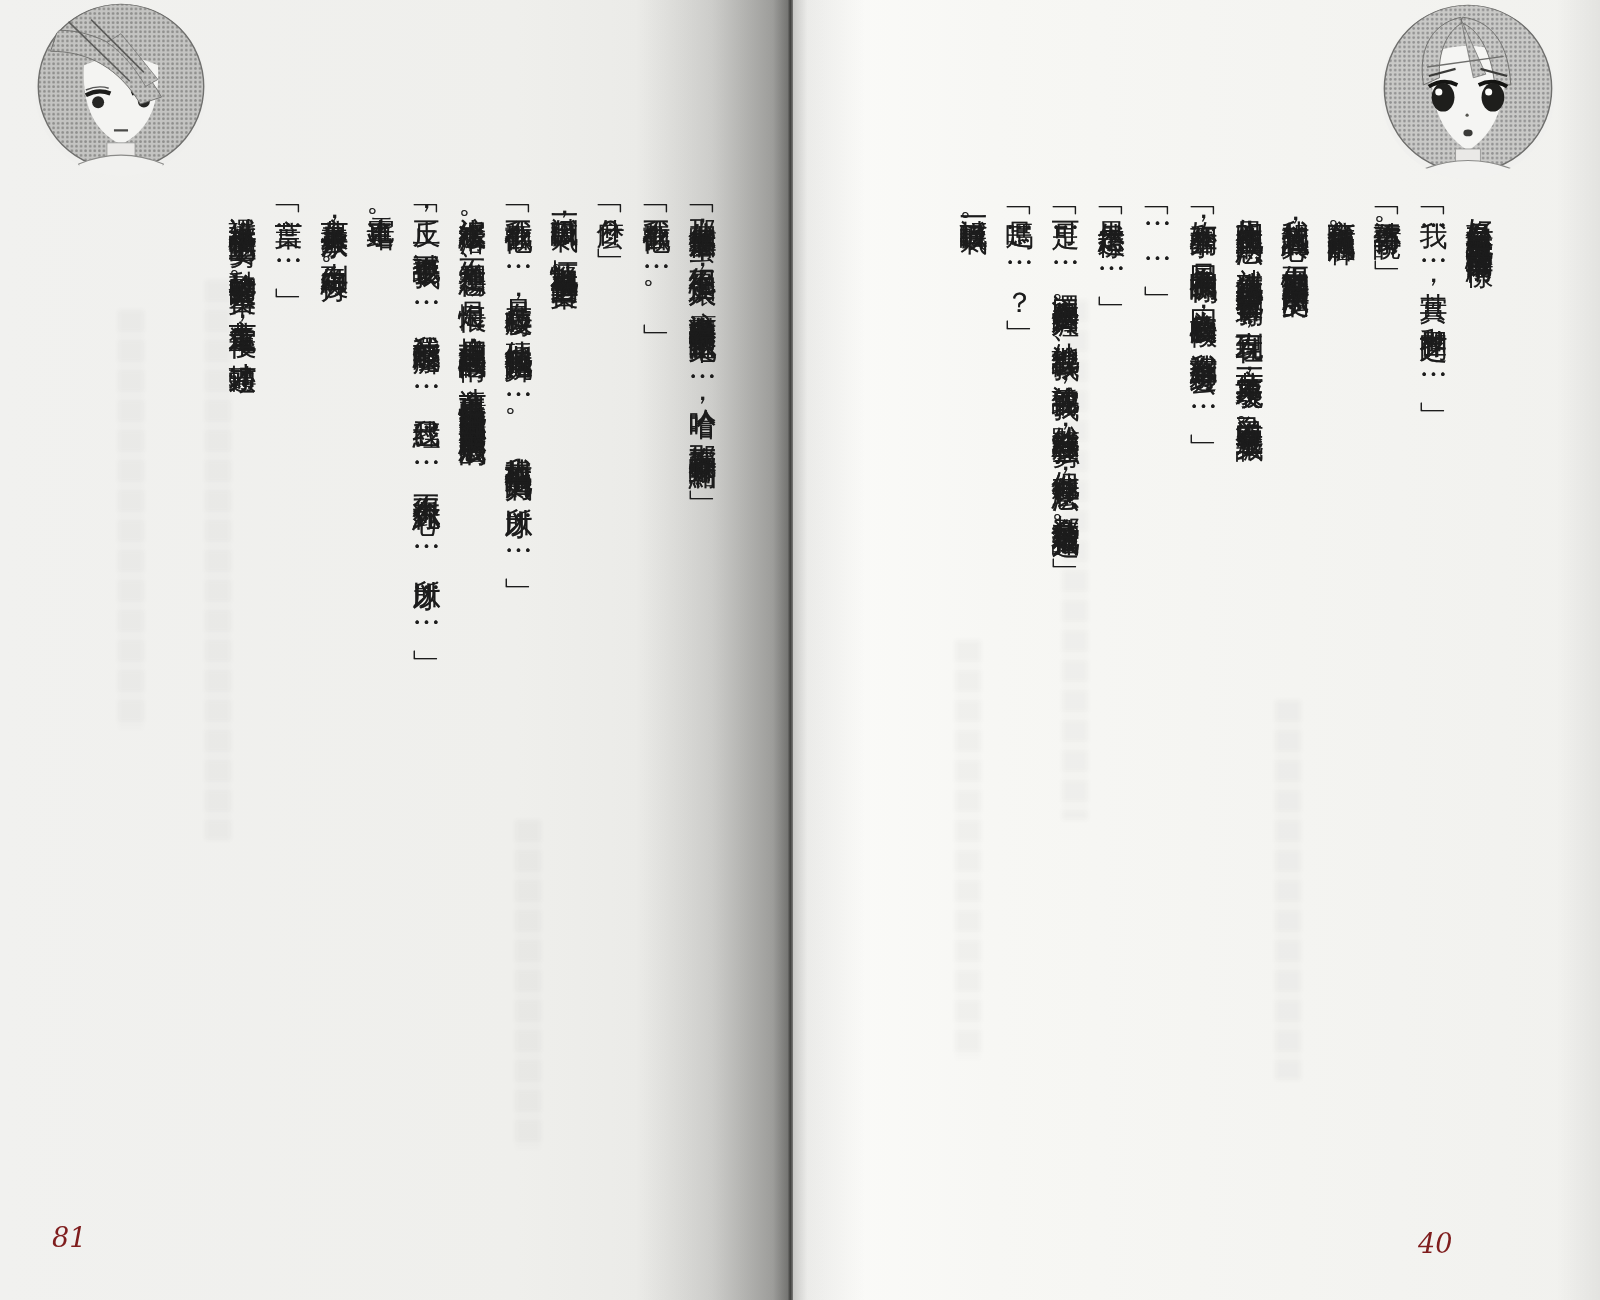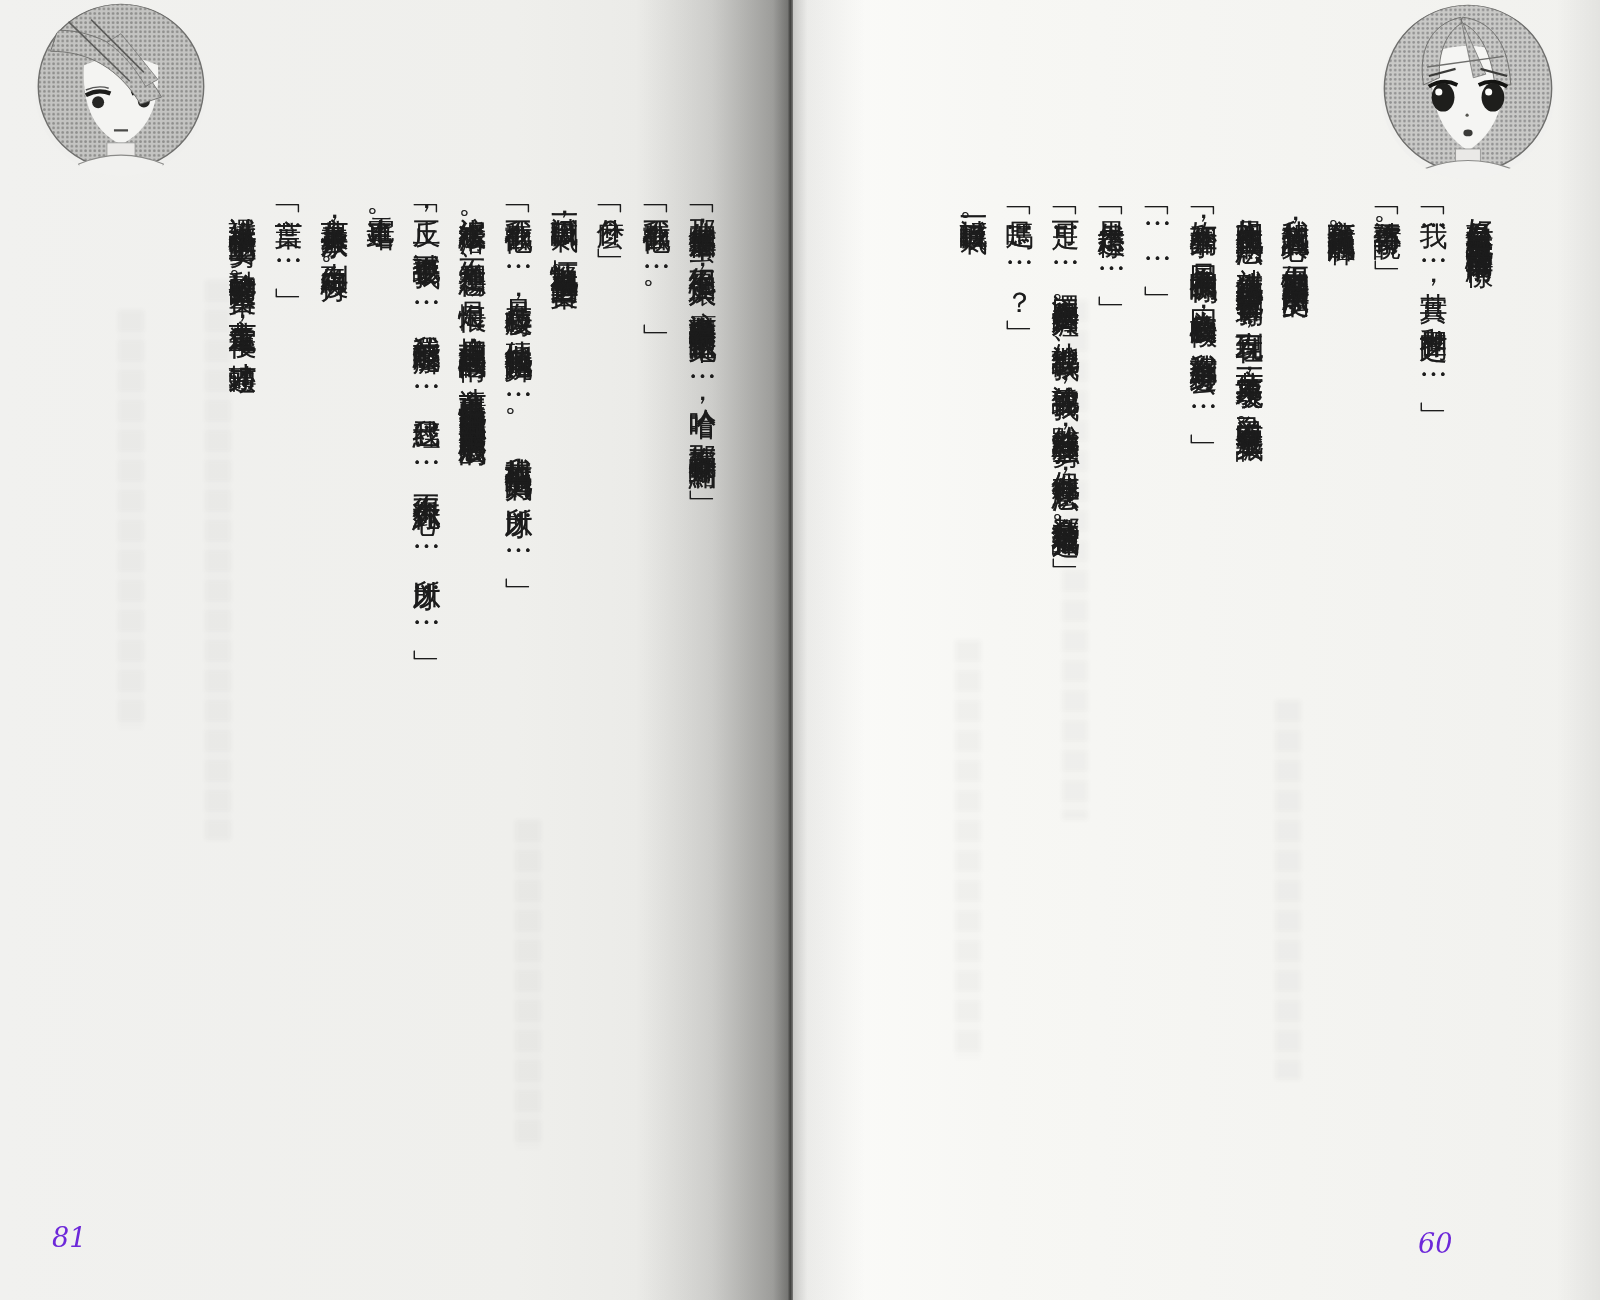--- a/index.html
+++ b/index.html
@@ -27,21 +27,21 @@
     position:absolute;
     writing-mode:vertical-rl;text-orientation:upright;
     font-size:28px;letter-spacing:2px;line-height:46px;
     color:#1c1c1c;text-shadow:0 0 0.5px rgba(30,30,30,0.55);
   }
   .page-text p{margin:0;padding:0;text-indent:45px;}
   .left-page-text{left:25px;top:150px;width:700px;height:1118px;}
   .right-page-text{left:818px;top:152px;width:684px;height:1118px;}
   
   .page-number{
-    position:absolute;font-style:italic;font-size:27px;color:#6d28d9;
+    position:absolute;font-style:italic;font-size:27px;color:#7f1d1d;
     font-family:"DejaVu Serif","Liberation Serif",serif;
   }
   .page-number.left{left:52px;top:1222px;}
   .page-number.right{left:1418px;top:1228px;}
   
   .portrait{position:absolute;}
   .portrait.left{left:33px;top:2px;width:176px;height:176px;}
   .portrait.right{left:1379px;top:3px;width:178px;height:178px;}
   
   .bleed{position:absolute;width:26px;opacity:.5;filter:blur(2px);
@@ -160,15 +160,15 @@
       <p>「我不喜歡他……只是在校慶時，他硬拉我陪他跳舞……。我根本敵不過他的力氣，所以才……」</p>
       <p>淚水緩緩滑落。不知道是悲傷、是悔恨、抑或是想得到誠的同情，連言葉自己也不懂滑落臉頰的濕熱淚水是基於什麼心態形成的。</p>
       <p>「反正，誠也不要我了……我還能怎麼辦呢……我已經……不得不對你死心……所以才……」</p>
       <p>電車進站了。</p>
       <p>言葉起身抹去淚水，走到白線後方。</p>
       <p>「言葉……」</p>
       <p>誠還維持坐在椅子上的姿勢，動搖的雙眼緊盯言葉。言葉走進電車後，才轉過頭</p>
     </div>
 
   <div class="page-number left">81</div>
-  <div class="page-number right">60</div>
+  <div class="page-number right">40</div>
 
 </div>
 
 </body></html>

